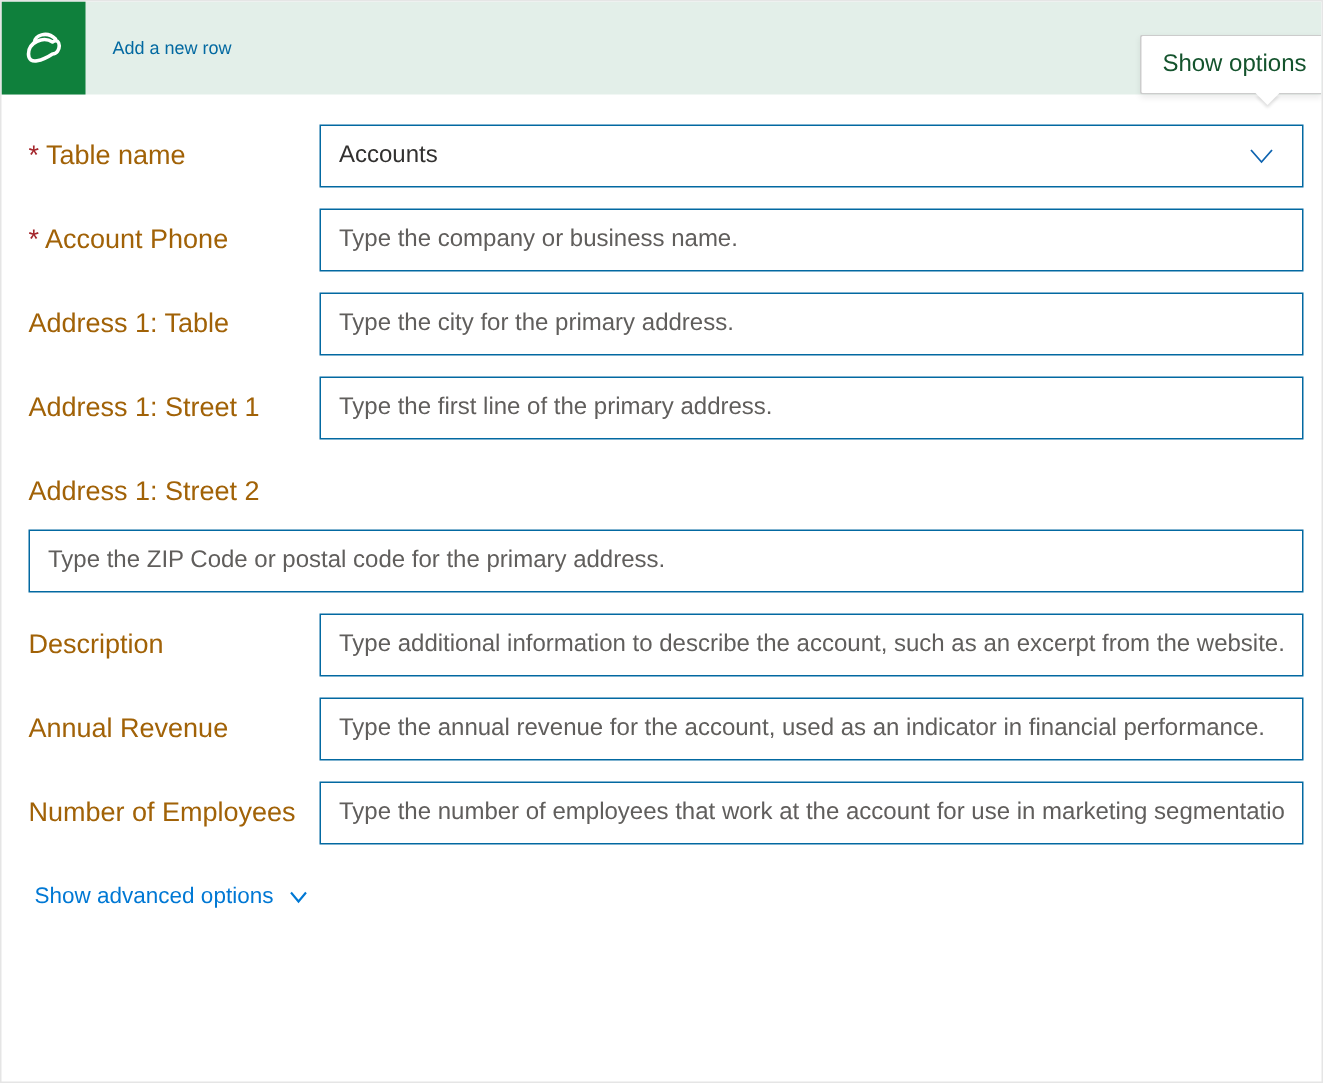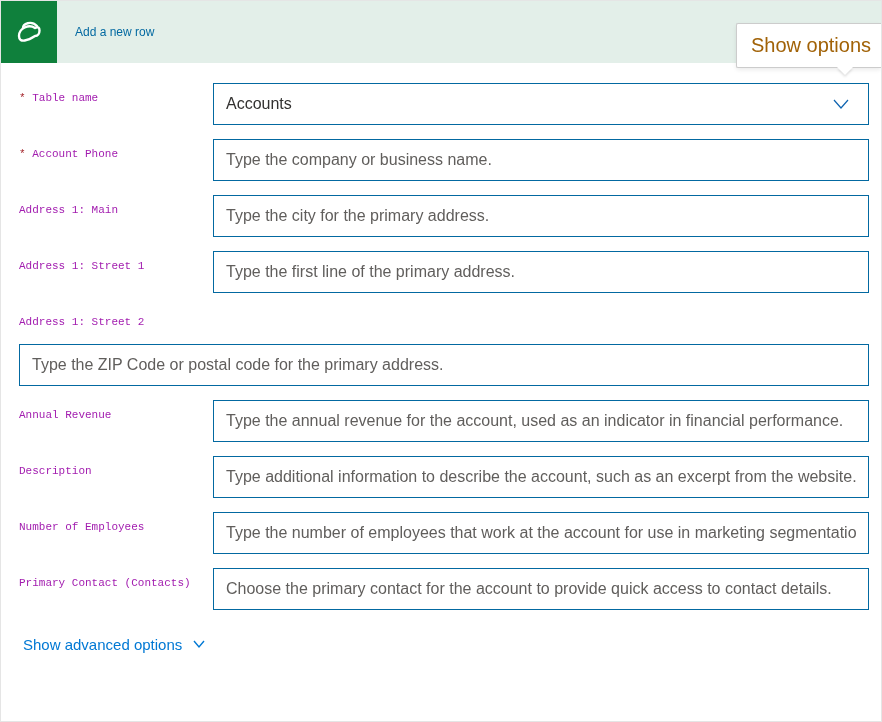--- a/index.html
+++ b/index.html
@@ -44,22 +44,22 @@
       margin-left: 18px;
     }
     .show-options {
       position: absolute;
       right: 0;
       top: 22px;
       background: #fff;
       border: 1px solid #ccc;
       border-right: none;
       padding: 10px 10px 10px 14px;
-      font-size: 20px;
-      color: #a16207;
+      font-size: 16px;
+      color: #14532d;
       border-radius: 2px 0 0 2px;
       box-shadow: 0 2px 4px rgba(0,0,0,0.08);
     }
     .show-options::after {
       content: "";
       position: absolute;
       bottom: -8px;
       right: 28px;
       width: 0;
       height: 0;
@@ -73,24 +73,23 @@
     }
     .row {
       display: flex;
       align-items: flex-start;
       margin-bottom: 14px;
     }
     .label-col {
       width: 194px;
       flex-shrink: 0;
       padding-top: 8px;
-      font-size: 11px;
-      color: #a21caf;
+      font-size: 18px;
+      color: #a16207;
       line-height: 1.35;
-      font-family: Liberation Mono, monospace;
     }
     .required::before {
       content: "* ";
       color: #a4262c;
     }
     .input-col {
       flex: 1;
     }
     .select-wrap,
     .text-input {
@@ -173,48 +172,44 @@
       </div>
     </div>
   </div>
 
   <div id="fields-container">
       <div class="row">
         <div class="label-col required">Account Phone</div>
         <div class="input-col"><input type="text" class="text-input" placeholder="Type the company or business name." style=""></div>
       </div>
       <div class="row">
-        <div class="label-col">Address 1: Main</div>
+        <div class="label-col">Address 1: Table</div>
         <div class="input-col"><input type="text" class="text-input" placeholder="Type the city for the primary address." style=""></div>
       </div>
       <div class="row">
         <div class="label-col">Address 1: Street 1</div>
         <div class="input-col"><input type="text" class="text-input" placeholder="Type the first line of the primary address." style=""></div>
       </div>
       <div class="row">
         <div class="label-col">Address 1: Street 2</div>
       </div>
       <div class="row">
         <div class="input-col"><input type="text" class="text-input" placeholder="Type the ZIP Code or postal code for the primary address." style=""></div>
       </div>
       <div class="row">
+        <div class="label-col">Description</div>
+        <div class="input-col"><input type="text" class="text-input" placeholder="Type additional information to describe the account, such as an excerpt from the website." style=""></div>
+      </div>
+      <div class="row">
         <div class="label-col">Annual Revenue</div>
         <div class="input-col"><input type="text" class="text-input" placeholder="Type the annual revenue for the account, used as an indicator in financial performance." style=""></div>
       </div>
       <div class="row">
-        <div class="label-col">Description</div>
-        <div class="input-col"><input type="text" class="text-input" placeholder="Type additional information to describe the account, such as an excerpt from the website." style=""></div>
-      </div>
-      <div class="row">
         <div class="label-col">Number of Employees</div>
         <div class="input-col"><input type="text" class="text-input" placeholder="Type the number of employees that work at the account for use in marketing segmentation." style=""></div>
-      </div>
-      <div class="row">
-        <div class="label-col">Primary Contact (Contacts)</div>
-        <div class="input-col"><input type="text" class="text-input" placeholder="Choose the primary contact for the account to provide quick access to contact details." style=""></div>
       </div>
     </div>
 
   <div class="advanced">
     <span>Show advanced options</span>
     <span class="advanced-chevron">
       <svg viewBox="0 0 14 14" fill="none">
           <path d="M2 4 L7 10 L12 4"></path>
         </svg>
     </span>

